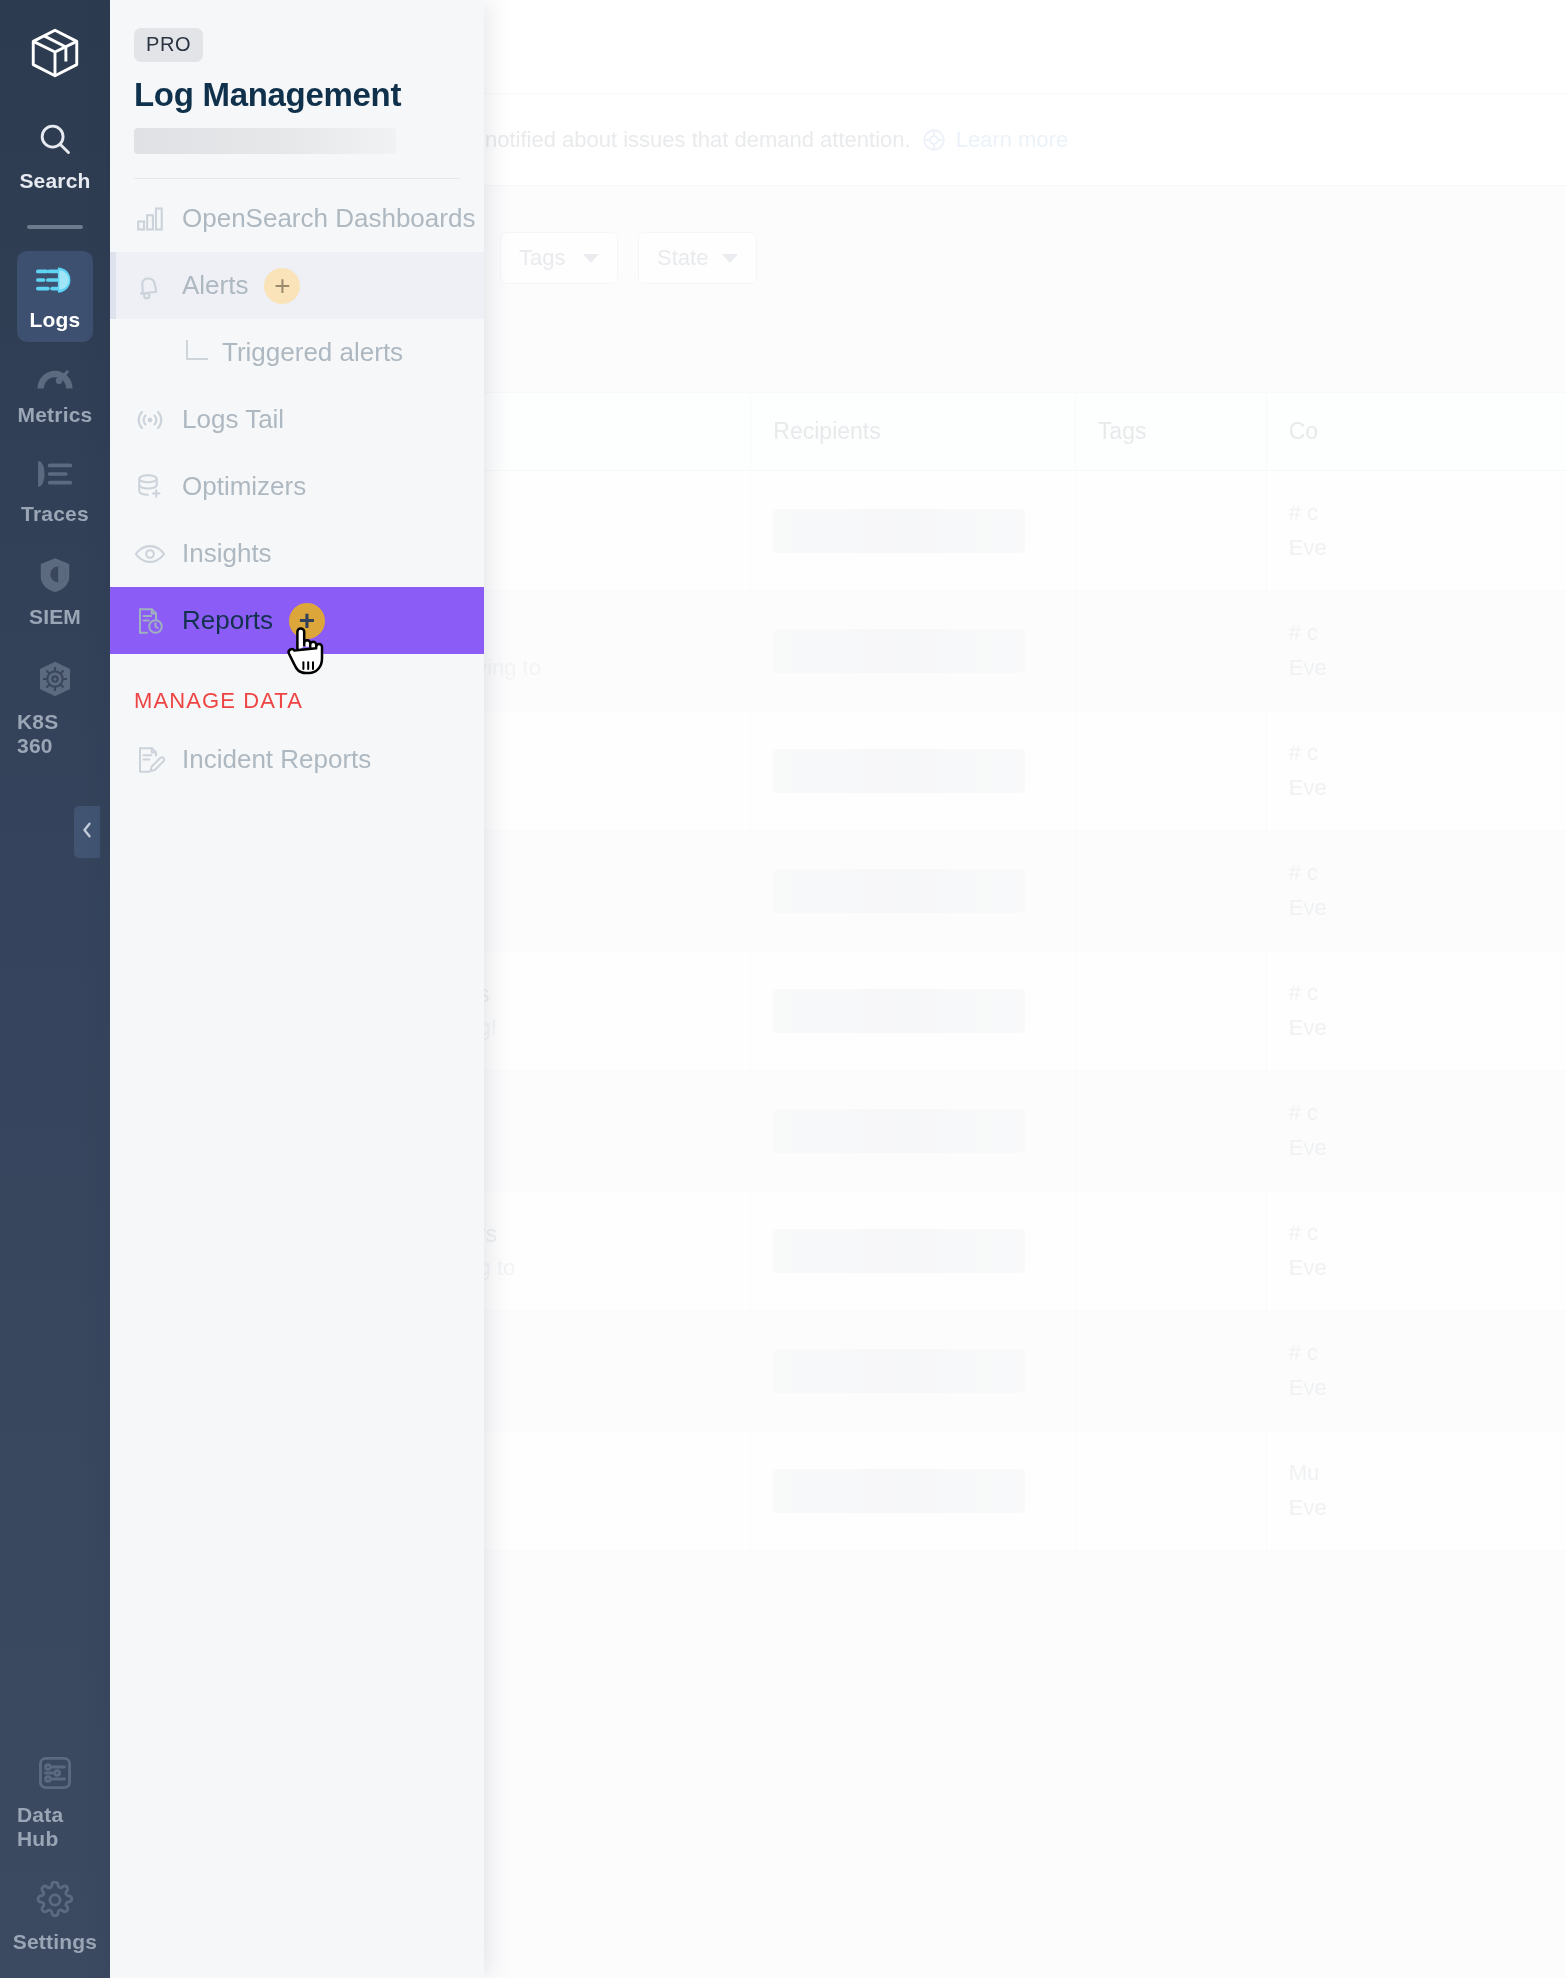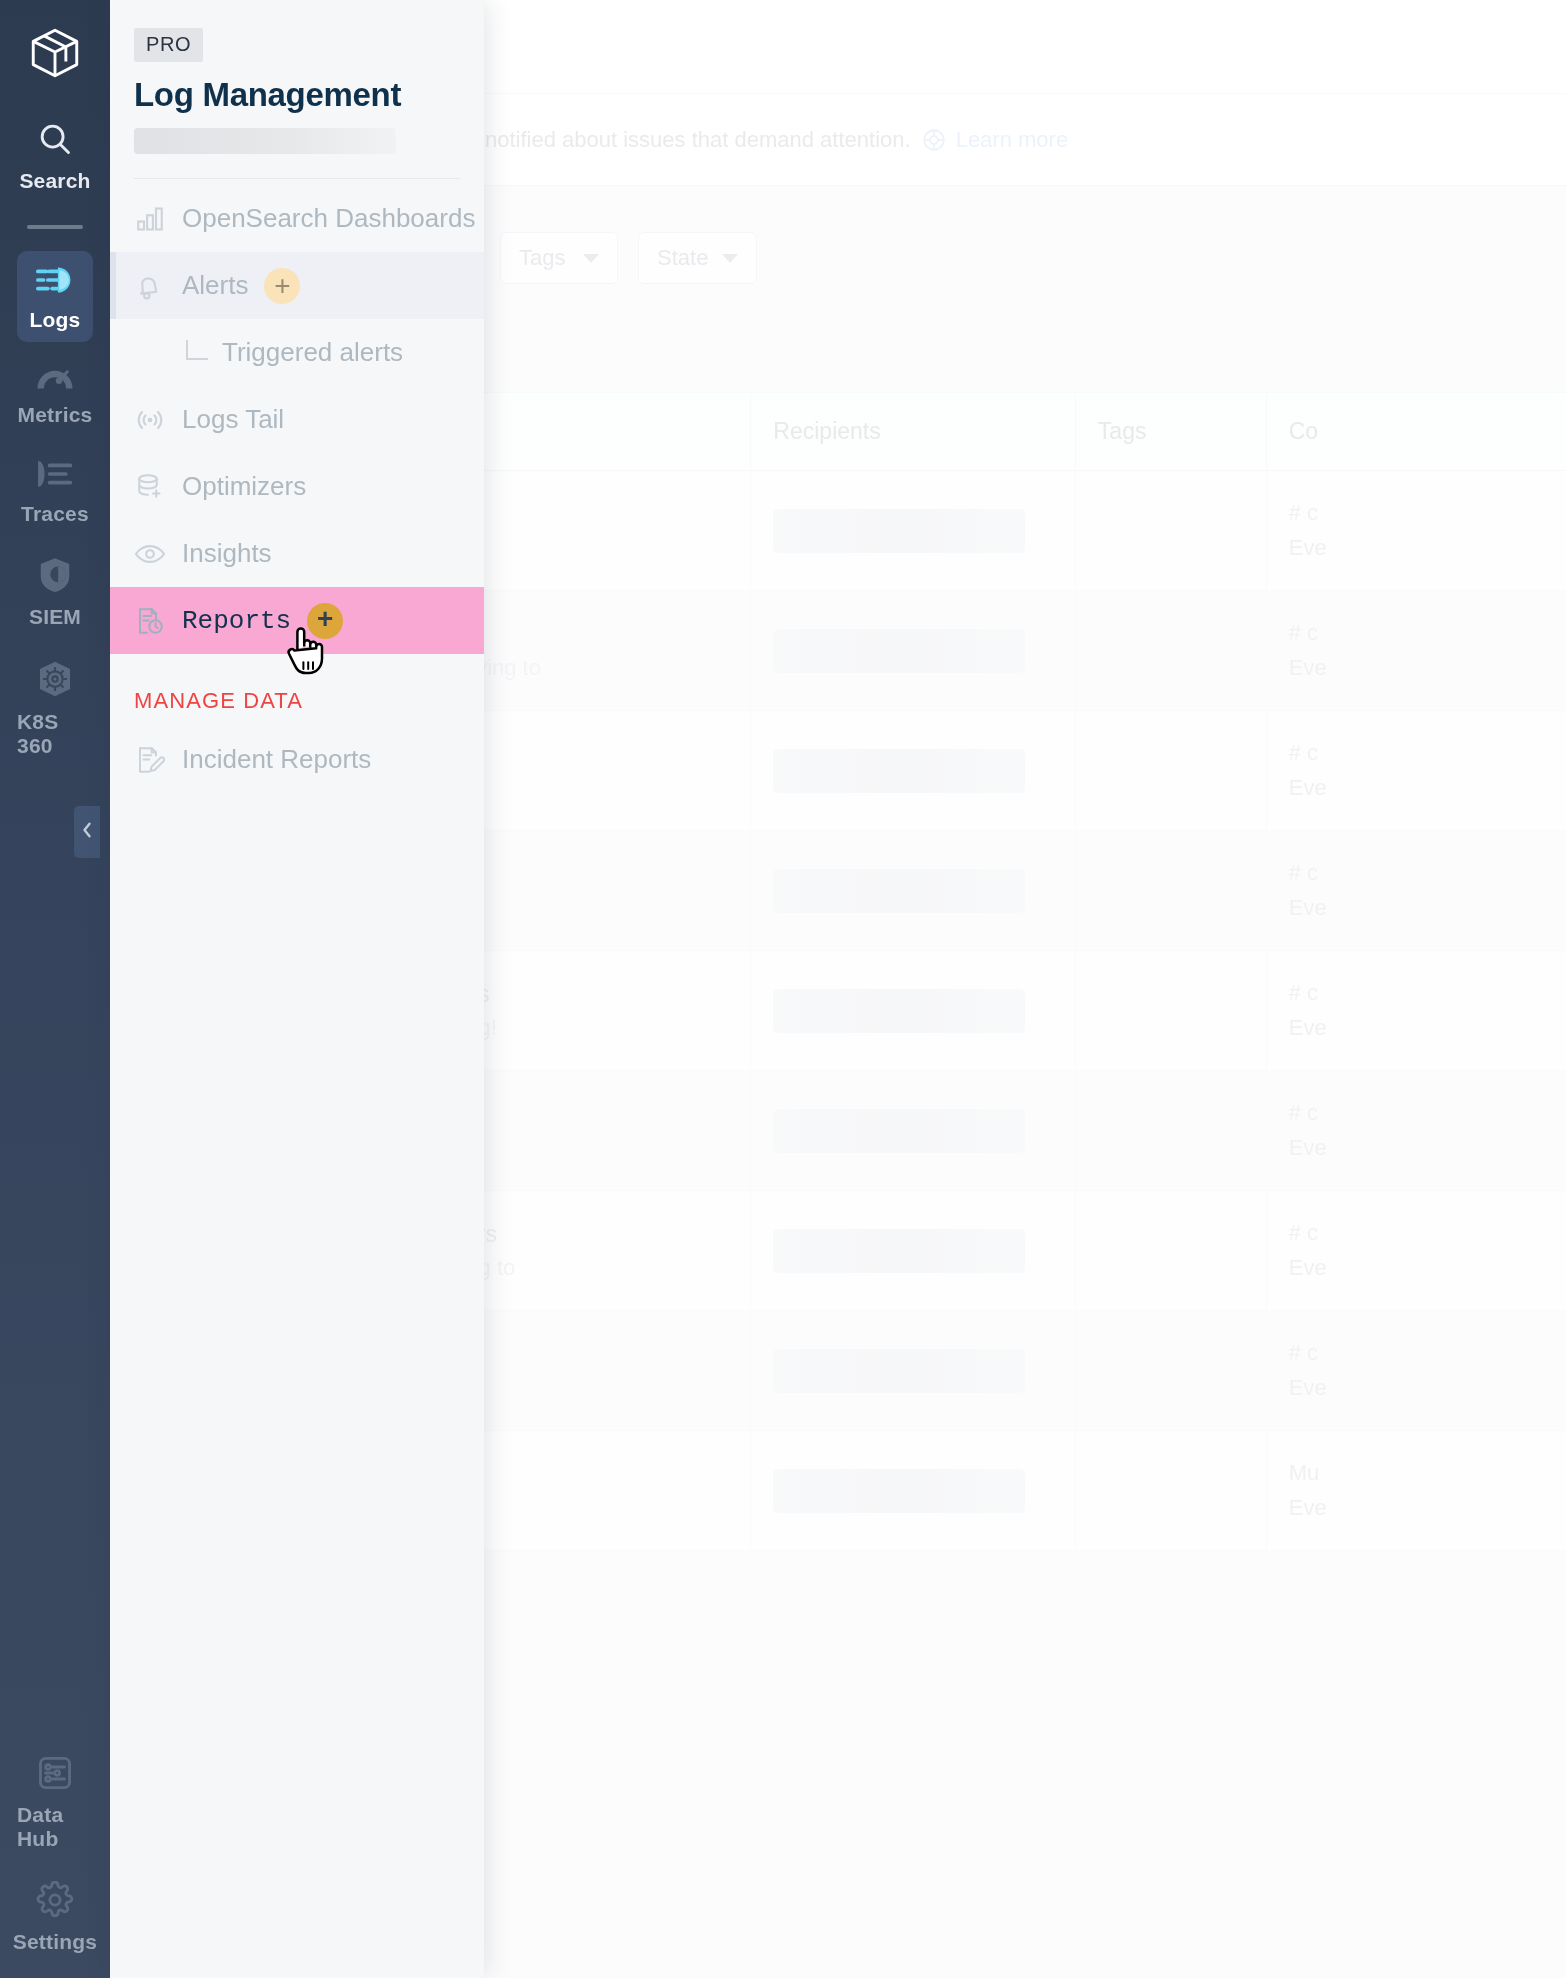--- a/index.html
+++ b/index.html
@@ -140,21 +140,21 @@
   .flyout {
     position: absolute; left: 110px; top: 0; width: 374px; height: 1978px;
     background: #f6f7f8;
     box-shadow: 2px 0 26px rgba(30,40,60,0.13);
     z-index: 45; overflow: hidden;
   }
   .fly-head { padding: 28px 24px 0 24px; }
   .pro-badge {
     display: inline-block; background: #e2e4e7; color: #2a3340;
     font-size: 20px; letter-spacing: .6px;
-    padding: 5px 12px 6px; border-radius: 2px;
+    padding: 5px 12px 6px; border-radius: 7px;
   }
   .fly-title {
     margin-top: 14px; font-size: 33px; font-weight: bold;
     color: #10314b; letter-spacing: -.3px;
   }
   .fly-redact {
     margin-top: 14px; height: 26px; width: 262px; border-radius: 4px;
     background: linear-gradient(90deg,#dfe1e4,#e6e8ea 60%,#f1f2f3);
   }
   .fly-divider { margin-top: 24px; height: 1px; background: #e6e8ea; }
@@ -163,21 +163,21 @@
   .fly-item {
     position: relative; display: flex; align-items: center; gap: 16px;
     height: 67px; padding-left: 24px; cursor: pointer;
   }
   .fly-item .fi-label { font-size: 26px; color: #aeb8c1; white-space: nowrap; }
   .fly-item.selected { background: #eef0f5; }
   .fly-item.selected::before {
     content: ""; position: absolute; left: 0; top: 0; bottom: 0;
     width: 6px; background: #dde2ec;
   }
-  .fly-item.hovered { background: #f9a8d4; font-family: Liberation Mono, monospace; }
+  .fly-item.hovered { background: #8b5cf6; }
   .fly-item.hovered .fi-label { color: #12314c; }
   .fi-icon { width: 32px; display: flex; align-items: center; justify-content: center; }
 
   .badge-plus {
     width: 36px; height: 36px; border-radius: 50%;
     display: flex; align-items: center; justify-content: center;
     font-size: 28px; line-height: 1;
   }
   .badge-plus.soft { background: #fae3b9; color: #9a8a6f; }
   .badge-plus.solid { background: #dda63a; color: #33405a; font-weight: bold; }

